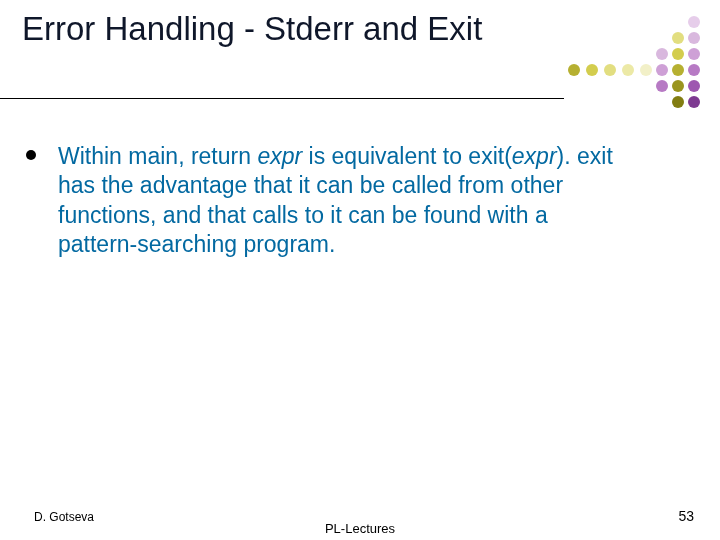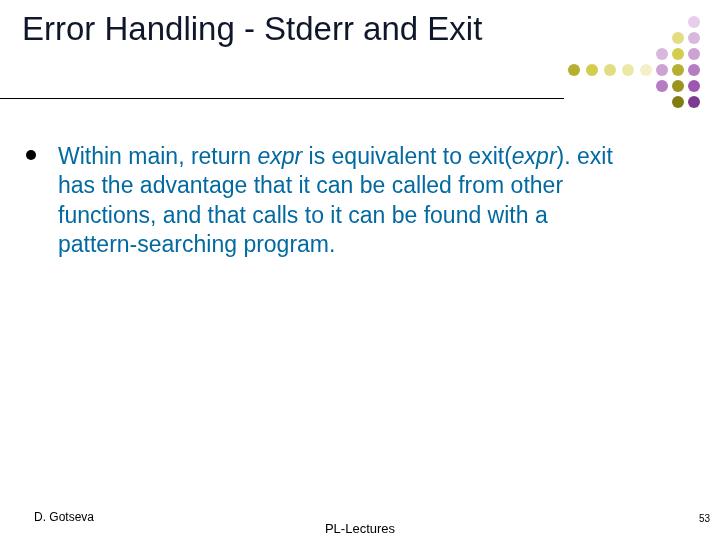--- a/index.html
+++ b/index.html
@@ -70,23 +70,23 @@
   .footer-center {
     position: absolute;
     left: 50%;
     transform: translateX(-50%);
     bottom: 4px;
     font-size: 13px;
     color: #000;
   }
   .footer-right {
     position: absolute;
-    right: 10px;
+    right: 26px;
     bottom: 16px;
-    font-size: 10px;
+    font-size: 14px;
     color: #000;
   }
 </style>
 </head>
 <body>
 
 <div class="title">Error Handling - Stderr and Exit</div>
 <div class="title-rule"></div>
 
 <div class="deco" id="deco">

